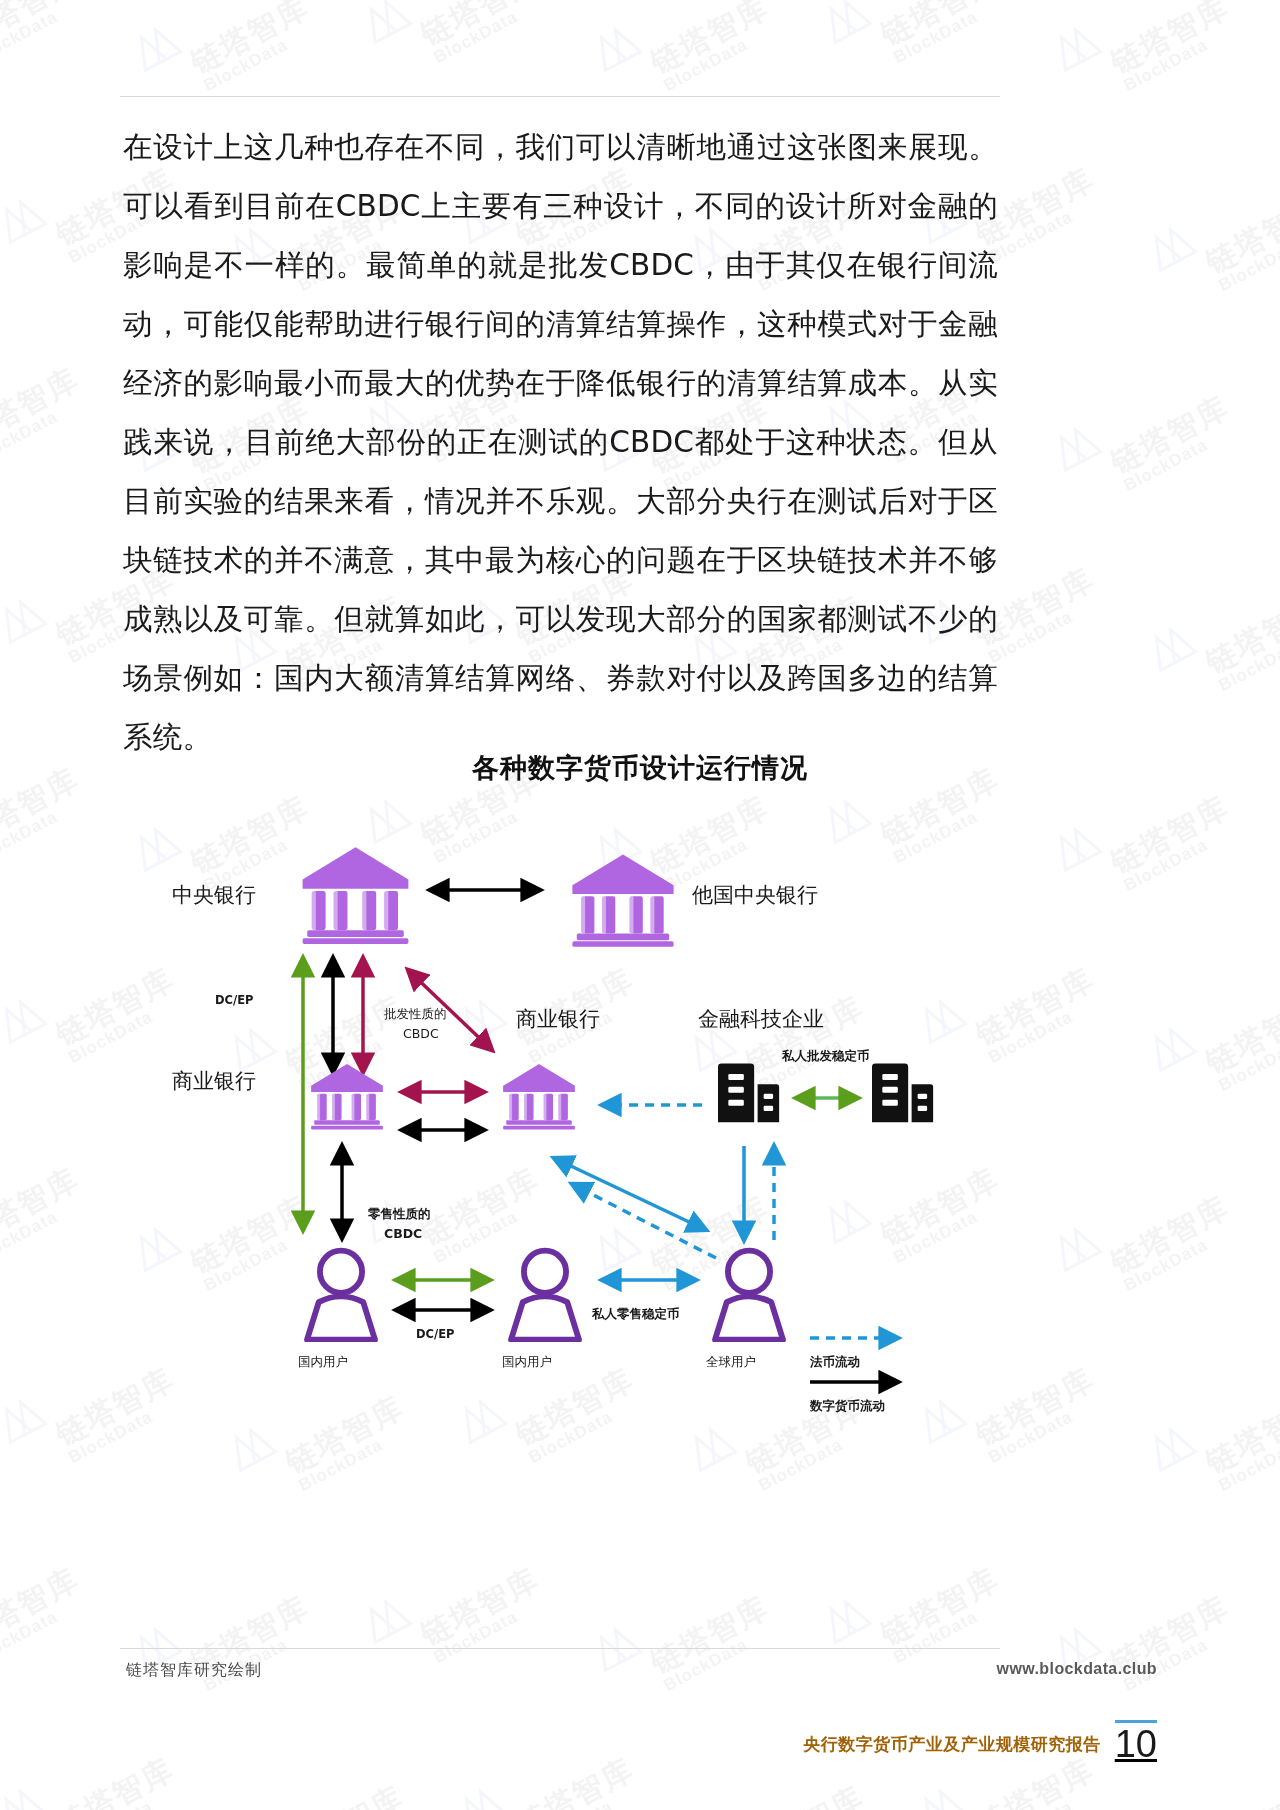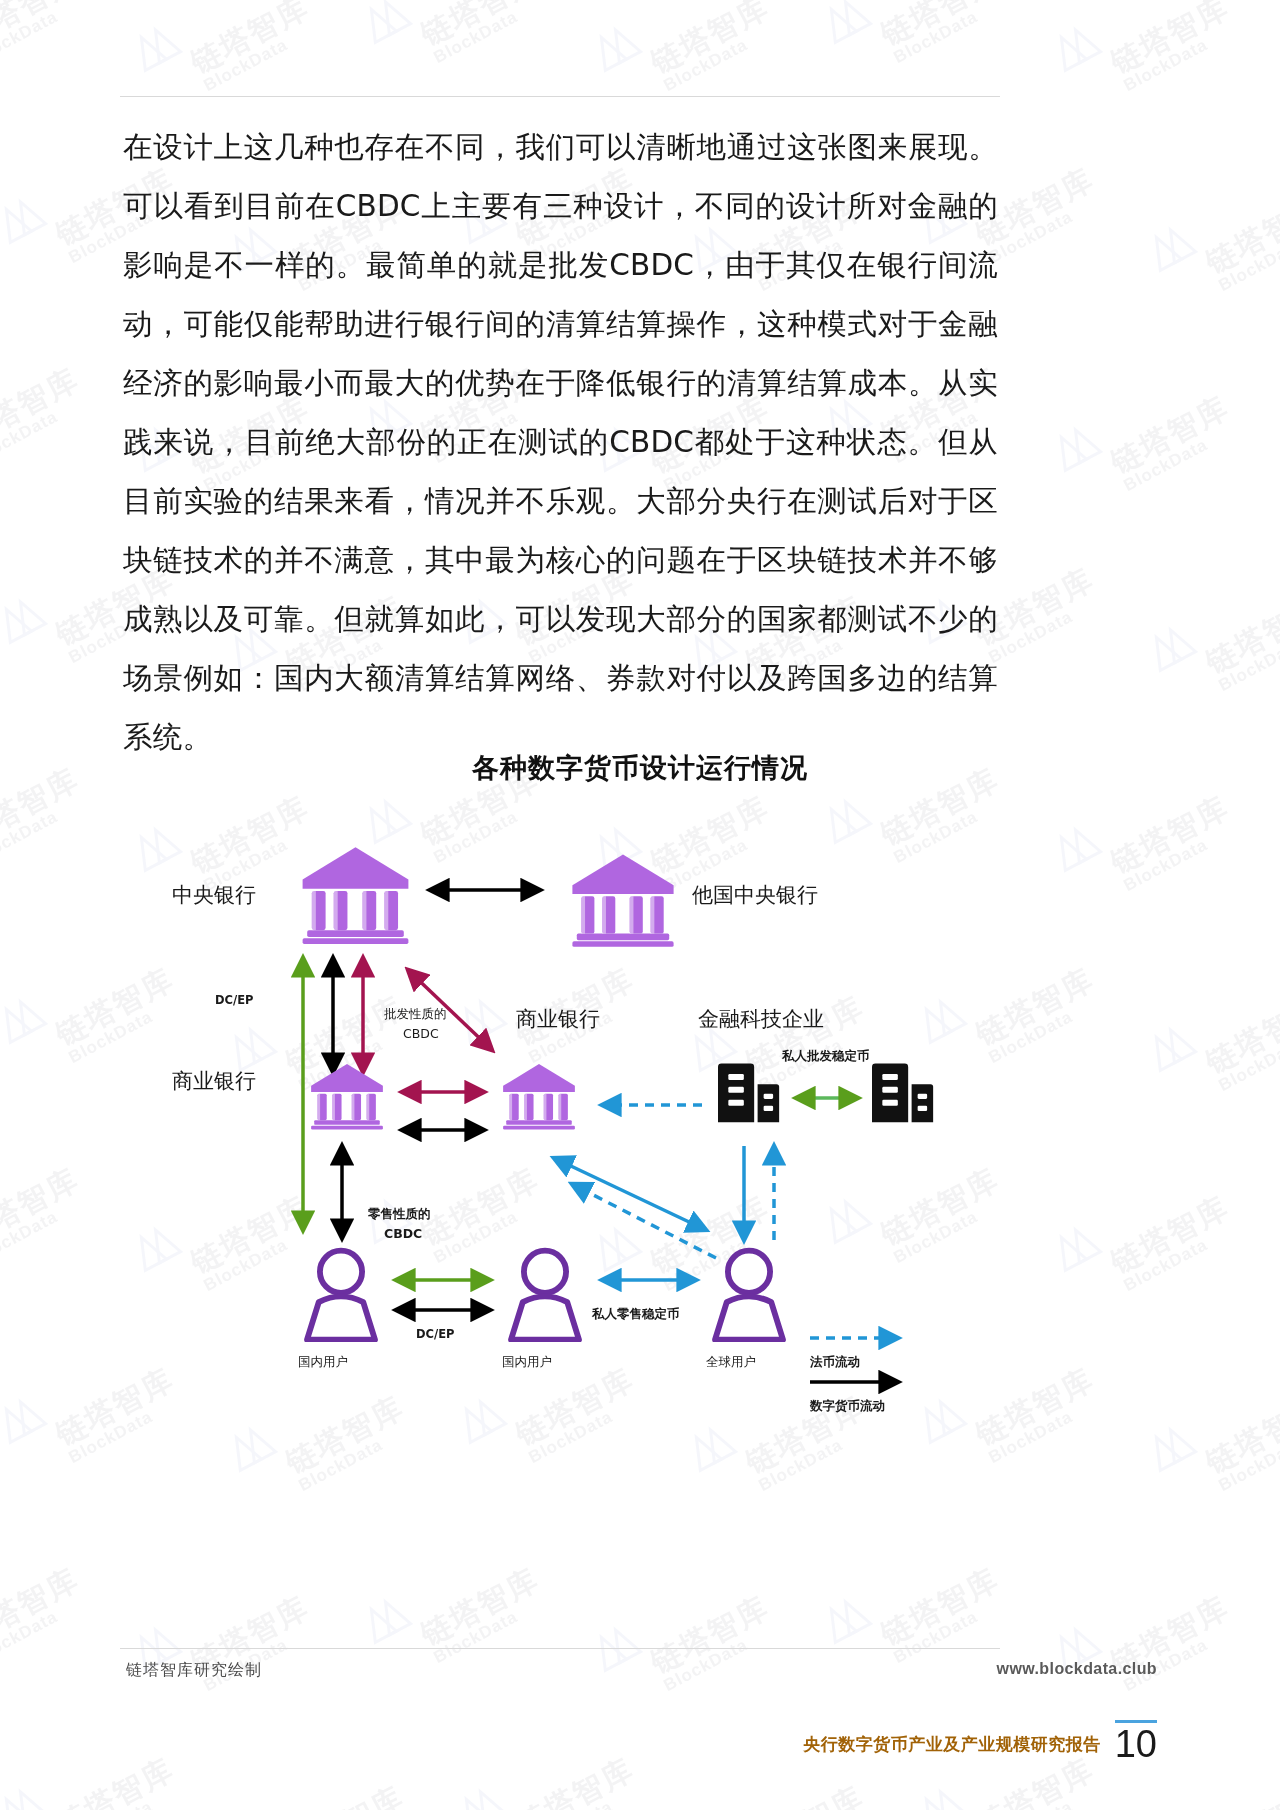--- a/index.html
+++ b/index.html
@@ -105,21 +105,21 @@
   }
   .report-line {
     position:absolute; right:123px; top:1720px;
     display:flex; align-items:flex-end; gap:14px;
   }
   .report-name {
     font-family:"DejaVu Sans","Liberation Sans",sans-serif;
     font-size:17px; font-weight:700; color:#a16207;
     letter-spacing:.5px; padding-bottom:6px;
   }
-  .page-num-box { text-align:left; }
+  .page-num-box { text-align:left;text-decoration:underline; }
   .page-accent {
     width:42px; height:3px; background:#4aa3df; margin:0 auto 3px auto;
   }
   .page-num {
     font-family:"Liberation Sans",sans-serif;
     font-size:38px; font-weight:400; color:#1a1a1a; line-height:.95;
   }
 </style>
 </head>
 <body>

